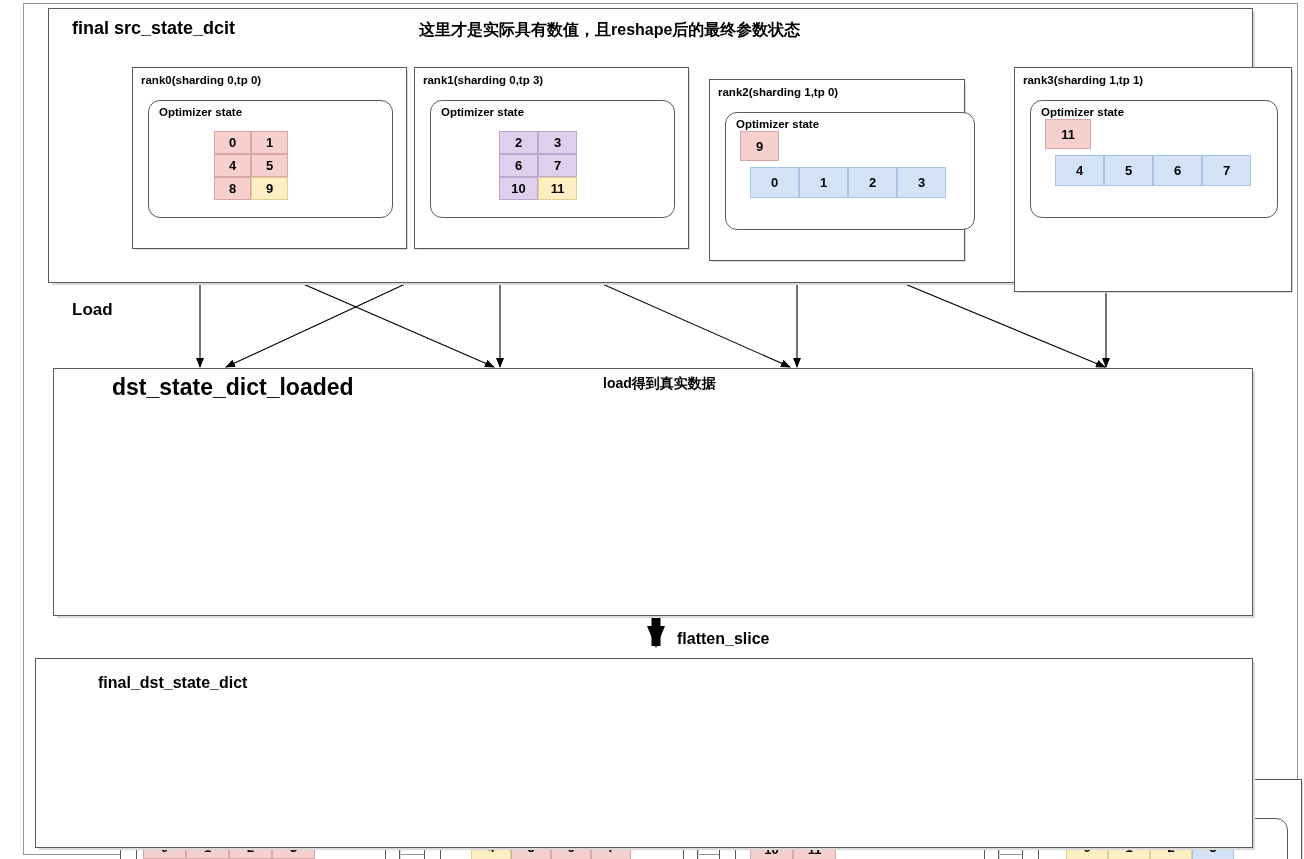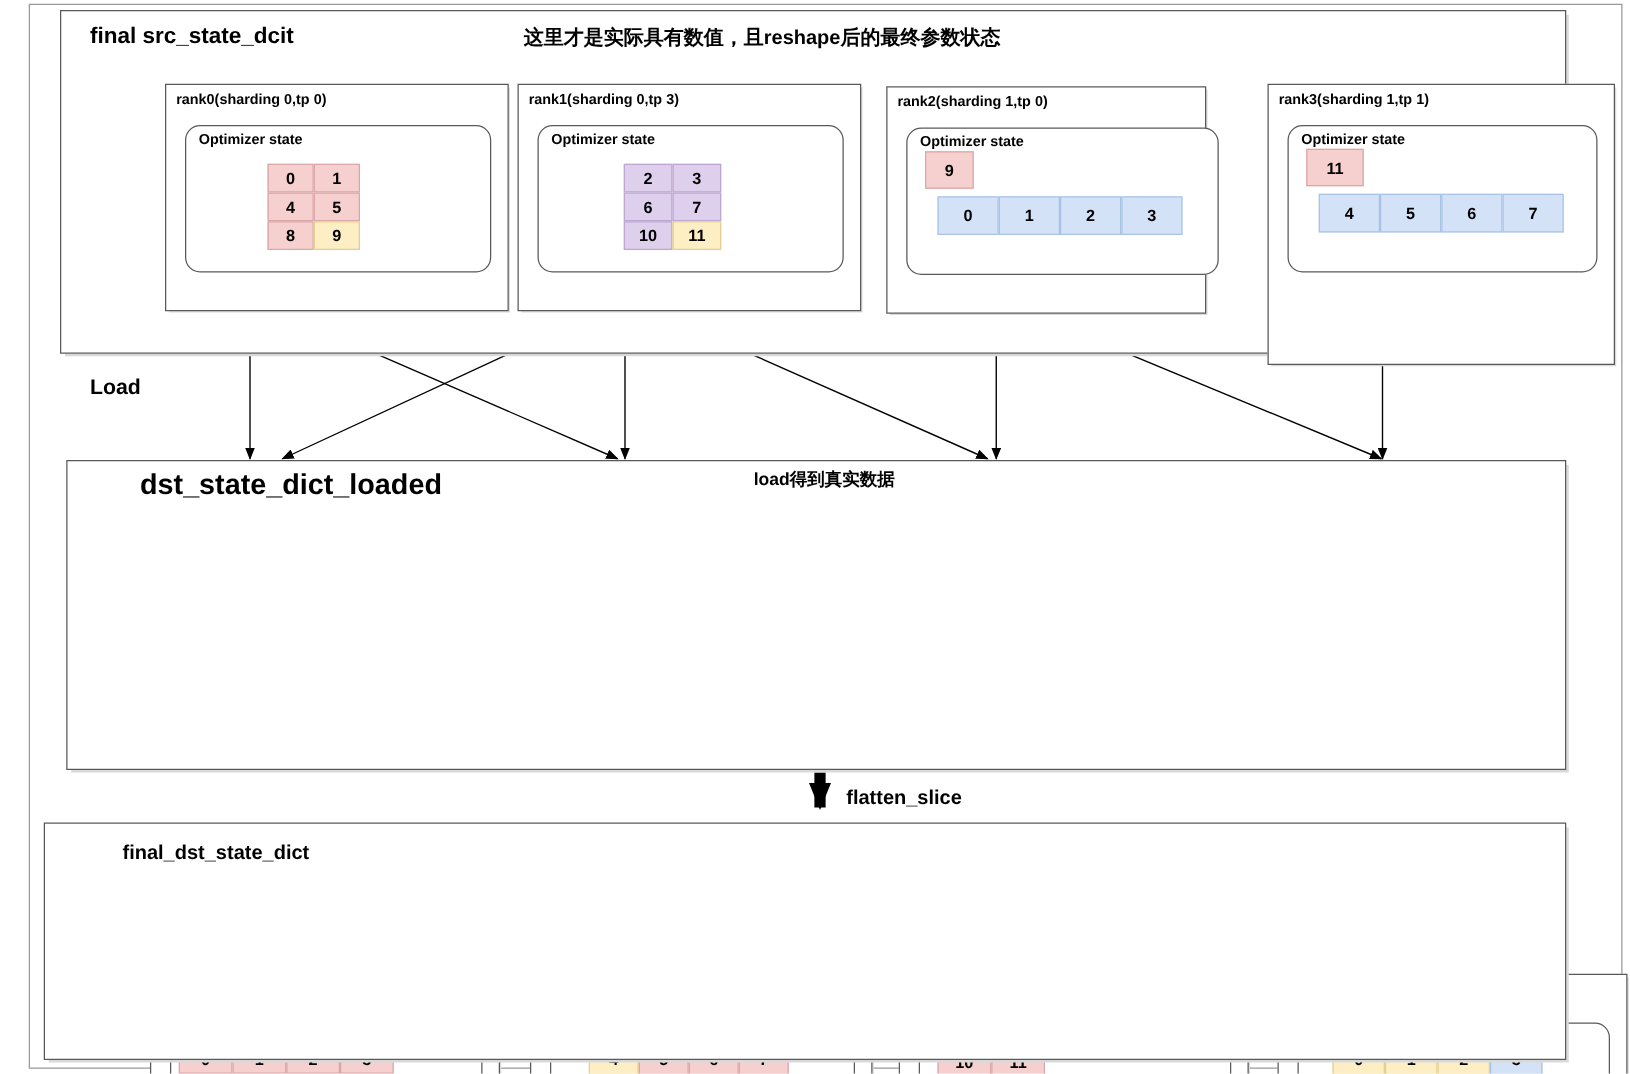--- a/index.html
+++ b/index.html
@@ -155,21 +155,21 @@
             <div class="grid" style="left: 68px; top: 30px; grid-template-columns: repeat(2, 39px); grid-auto-rows: 23px;">
               <div class="cell c-purple">2</div>
               <div class="cell c-purple">3</div>
               <div class="cell c-purple">6</div>
               <div class="cell c-purple">7</div>
               <div class="cell c-purple">10</div>
               <div class="cell c-cream">11</div>
             </div>
           </div>
         </div>
-        <div class="rank-box" style="left: 660px; top: 60px; width: 256px; height: 182px;">
+        <div class="rank-box" style="left: 660px; top: 70px; width: 256px; height: 182px;">
           <div class="rank-label">rank2(sharding 1,tp 0)</div>
           <div class="opt-box" style="left: 15px; top: 32px; width: 250px; height: 118px;">
             <div class="opt-label">Optimizer state</div>
             <div class="grid" style="left: 14px; top: 18px; grid-template-columns: repeat(1, 39px); grid-auto-rows: 30px;">
               <div class="cell c-pink">9</div>
             </div>
             <div class="grid" style="left: 24px; top: 54px; grid-template-columns: repeat(4, 49px); grid-auto-rows: 31px;">
               <div class="cell c-blue">0</div>
               <div class="cell c-blue">1</div>
               <div class="cell c-blue">2</div>

